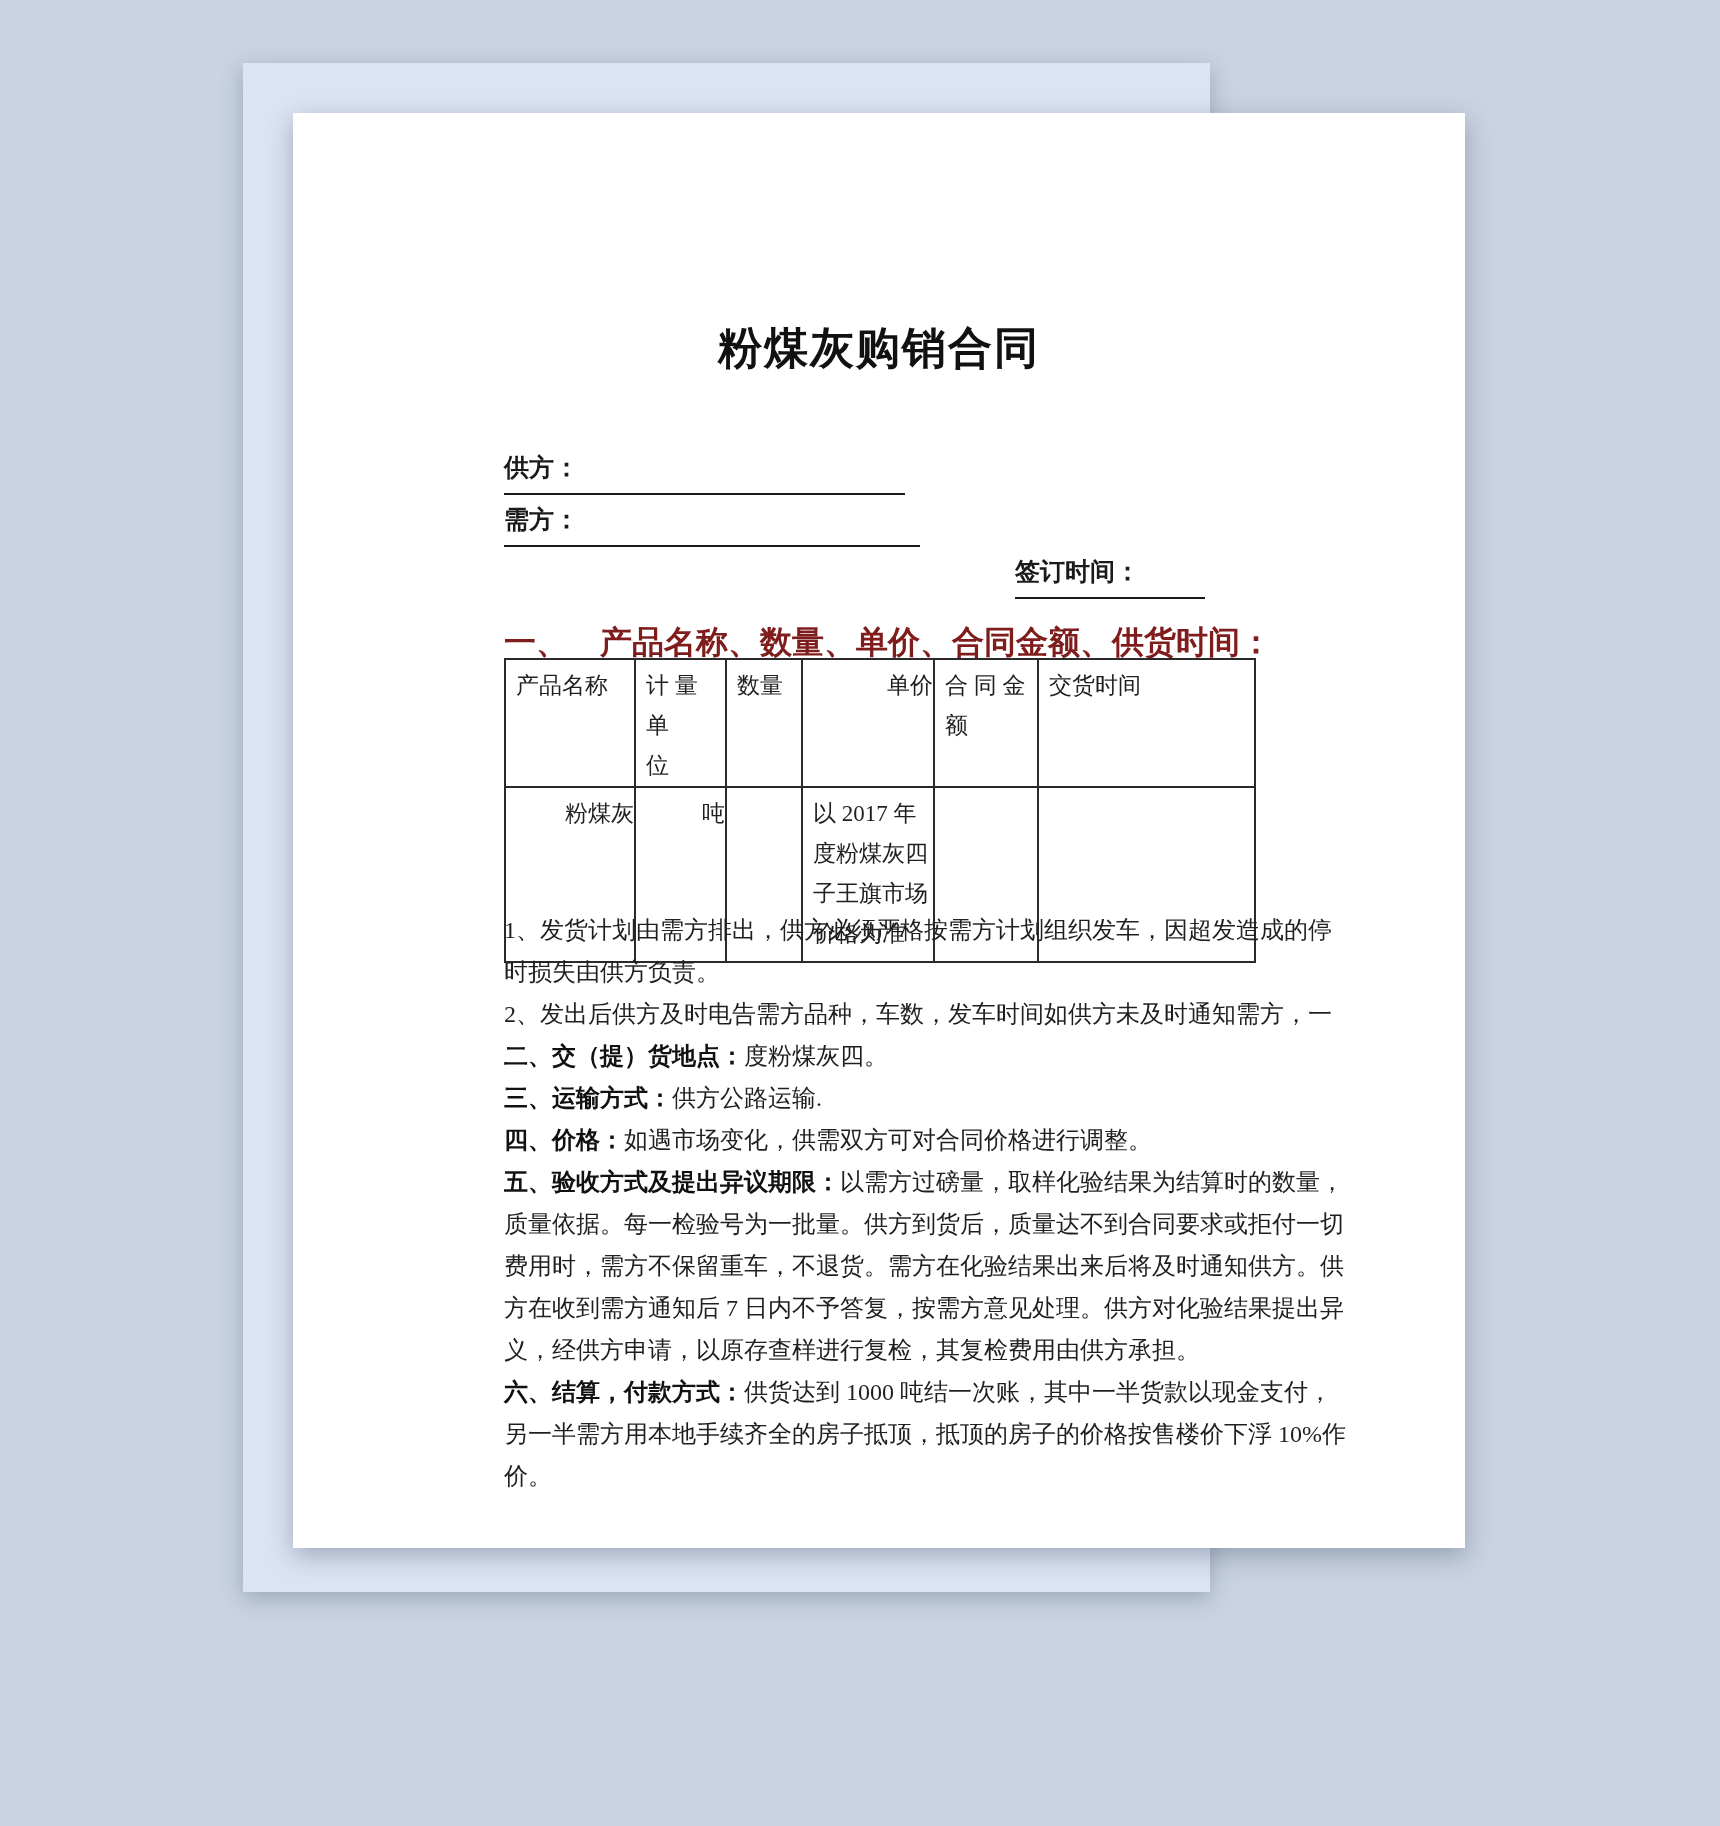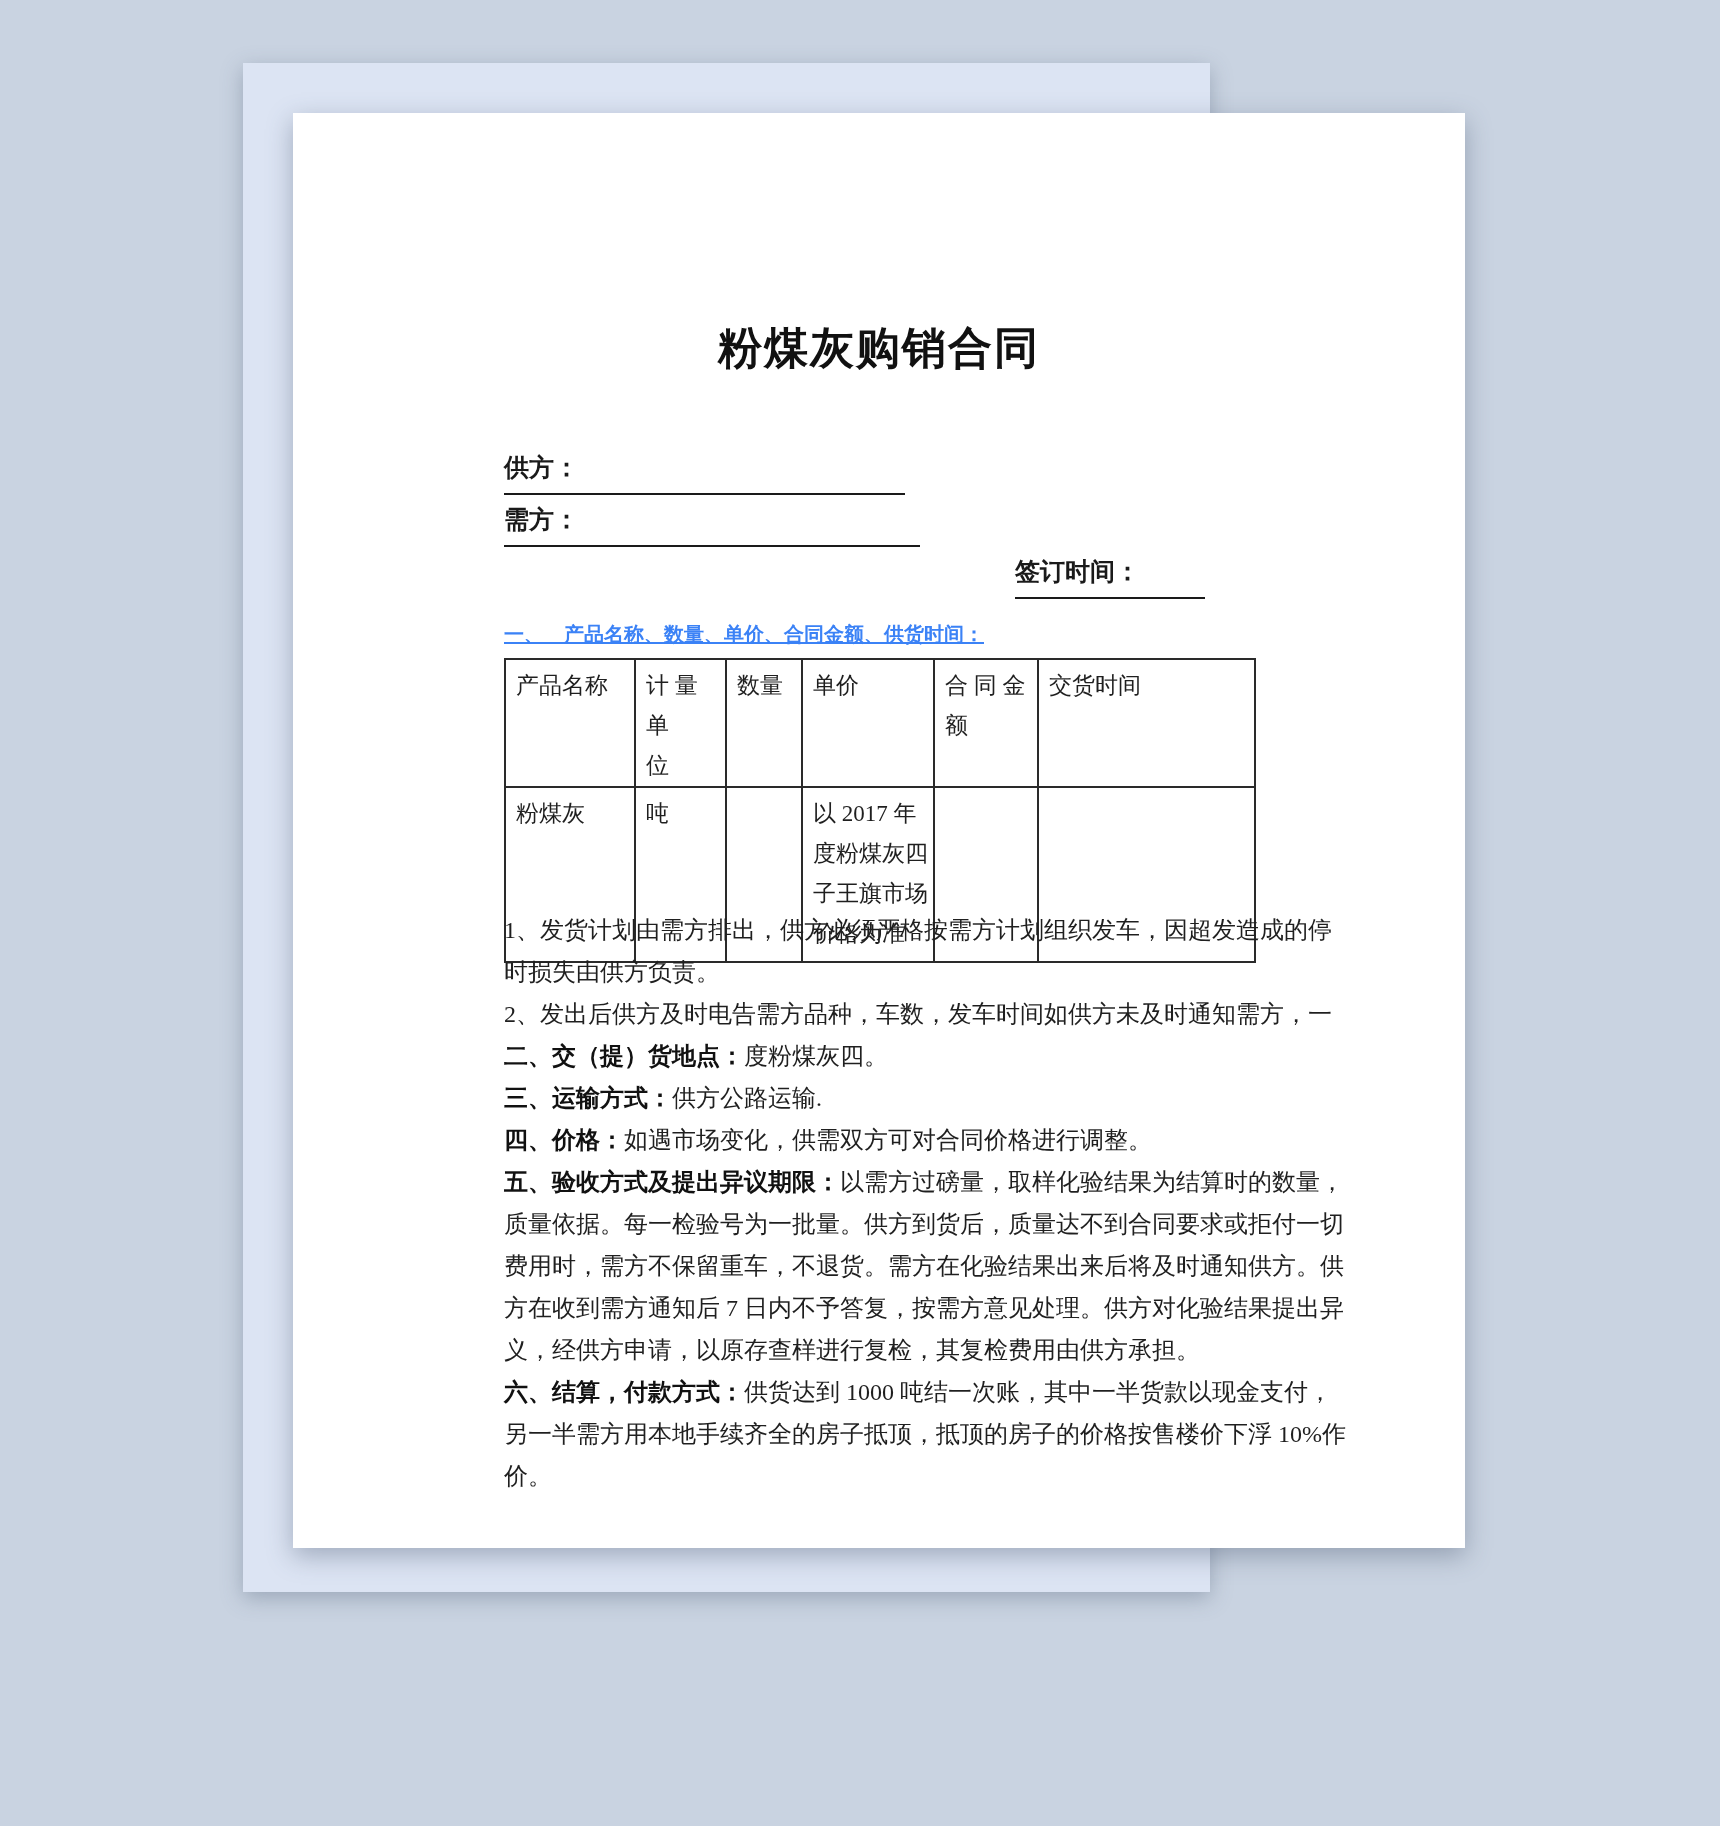--- a/index.html
+++ b/index.html
@@ -43,45 +43,44 @@
     padding-bottom:8px;
     color:#1a1a1a;
     white-space:nowrap;
   }
   .field-supplier{left:211px;top:338px;width:401px;}
   .field-buyer{left:211px;top:390px;width:416px;}
   .field-signtime{left:722px;top:442px;width:190px;}
   .section-heading{
     position:absolute;
     left:211px;top:508px;
-    font-size:20px;
+    font-size:32px;
     font-weight:bold;
-    color:#3b82f6;
+    color:#7f1d1d;
     white-space:nowrap;
-    text-decoration:underline;
   }
   table.product-table{
     position:absolute;
     left:211px;top:545px;
     width:750px;
     border-collapse:collapse;
     table-layout:fixed;
   }
   table.product-table td{
     border:2px solid #2a2a2a;
     vertical-align:top;
     font-size:23px;
     color:#1f1f1f;
     padding:6px 0 0 10px;
     white-space:pre-line;
     line-height:40px;
   }
   tr.hdr-row{height:80px;}
   tr.data-row{height:175px;}
-  td.c-center{text-align:left;}
+  td.c-center{text-align:right;}
   td.c-price{padding-left:13px;line-height:42px;}
   .body-text{
     position:absolute;
     left:211px;top:796px;width:765px;
   }
   .tline{
     font-size:24px;
     line-height:42px;
     height:42px;
     white-space:nowrap;

